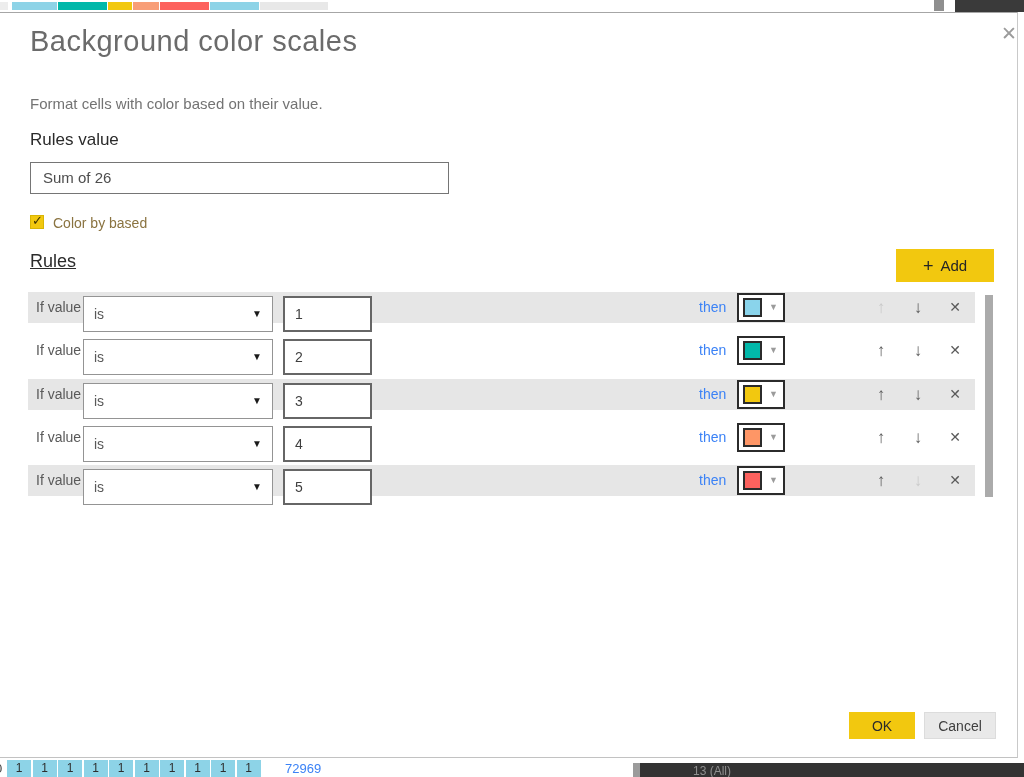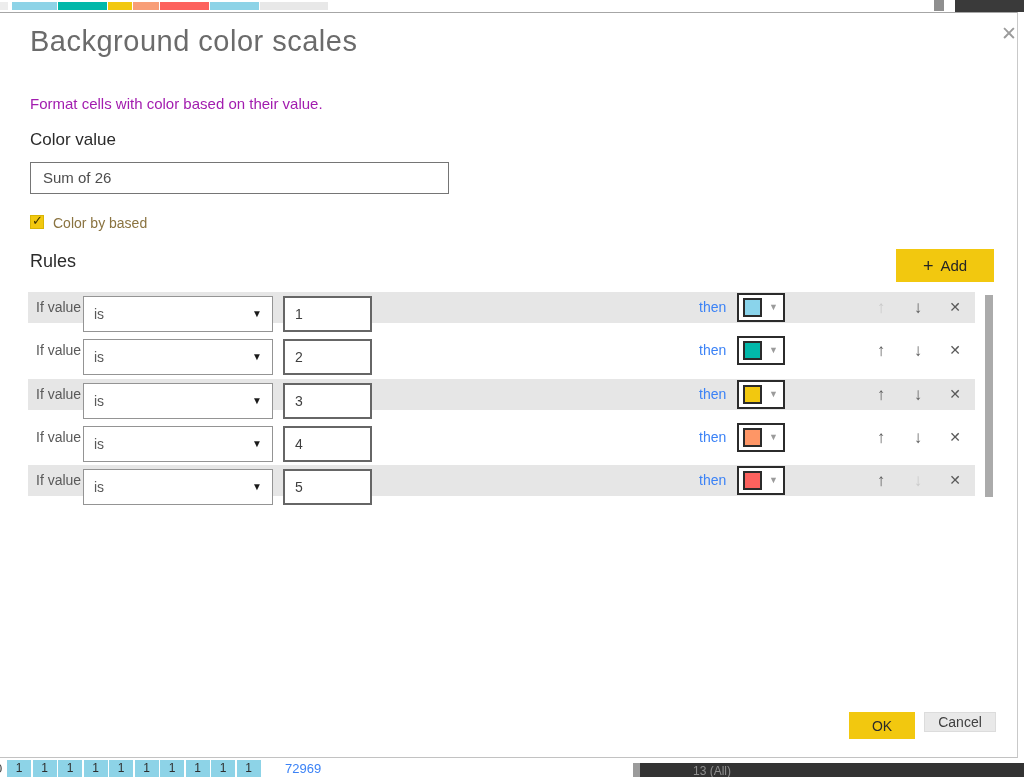--- a/index.html
+++ b/index.html
@@ -13,29 +13,29 @@
   .top-cell { position:absolute; top:0; height:8px; }
   .top-scrollpiece { position:absolute; left:934px; top:0; width:10px; height:11px; background:#8f8f8f; }
   .top-dark { position:absolute; left:955px; top:0; width:69px; height:12px; background:#3a3a3a; }
 
   
   .dialog { position:absolute; left:0; top:12px; width:1018px; height:746px; background:#fff;
             border-top:1px solid #a6a6a6; border-right:1px solid #c9c9c9; border-bottom:1px solid #c2c2c2; }
   .close { position:absolute; left:998px; top:10px; width:22px; height:22px; font-size:19px; font-weight:300;
            color:#9b9b9b; text-align:center; line-height:22px; cursor:pointer; }
   .title { position:absolute; left:30px; top:12px; font-size:29px; font-weight:300; color:#6b6b6b; letter-spacing:.5px; }
-  .subtitle { position:absolute; left:30px; top:82px; font-size:15px; color:#a21caf; }
+  .subtitle { position:absolute; left:30px; top:82px; font-size:15px; color:#737373; }
   .base-label { position:absolute; left:30px; top:117px; font-size:17px; color:#2b2b2b; }
   .base-input { position:absolute; left:30px; top:149px; width:419px; height:32px; border:1px solid #757575;
                 background:#fff; font-size:15px; color:#4d4d4d; line-height:30px; padding-left:12px; }
   .cbrow { position:absolute; left:30px; top:202px; height:16px; cursor:pointer; }
   .cb { position:absolute; left:0; top:0; width:14px; height:14px; background:#F2C80F; border:1px solid #d9b504; }
   .cb .tick { position:absolute; left:1px; top:-3px; font-size:13px; color:#3f3300; }
   .cblabel { position:absolute; left:23px; top:0px; font-size:14px; color:#8a7340; white-space:nowrap; }
-  .rules-h { position:absolute; left:30px; top:238px; font-size:18px; color:#2b2b2b; }
+  .rules-h { position:absolute; left:30px; top:238px; font-size:18px; color:#2b2b2b;text-decoration:underline; }
   .add-btn { position:absolute; left:896px; top:236px; width:98px; height:33px; background:#F2C80F; border:none;
              font-family:Liberation Sans, sans-serif; font-size:15px; color:#252525; cursor:pointer; }
   .add-btn .plus { font-size:18px; font-weight:300; margin-right:7px; position:relative; top:1px; }
 
   
   .rows { position:absolute; left:28px; top:279px; width:947px; height:210px; }
   .row { position:absolute; left:0; width:947px; height:43px; }
   .stripe { position:absolute; left:0; top:0; width:947px; height:31px; background:transparent; }
   .row.odd .stripe { background:#e6e6e6; }
   .ifv { position:absolute; left:8px; top:0; height:31px; line-height:31px; font-size:14px; color:#595959; }
@@ -51,21 +51,21 @@
   .rowicon { position:absolute; top:0; width:24px; height:31px; line-height:31px; text-align:center; color:#595959; cursor:pointer; }
   .rowicon.up { left:841px; font-size:17px; }
   .rowicon.down { left:878px; font-size:17px; }
   .rowicon.del { left:915px; font-size:14px; }
   .rowicon.disabled { color:#c9c9c9; cursor:default; }
 
   .vscroll { position:absolute; left:985px; top:282px; width:8px; height:202px; background:#ababab; }
 
   .ok-btn { position:absolute; left:849px; top:699px; width:66px; height:27px; background:#F2C80F; border:none;
             font-family:inherit; font-size:14px; color:#2b2b2b; cursor:pointer; }
-  .cancel-btn { position:absolute; left:924px; top:699px; width:72px; height:20px; background:#e9e9e9; border:1px solid #dcdcdc;
+  .cancel-btn { position:absolute; left:924px; top:699px; width:72px; height:27px; background:#e9e9e9; border:1px solid #dcdcdc;
             font-family:inherit; font-size:14px; color:#404040; cursor:pointer; }
 
   
   .underlay-bottom { position:absolute; left:0; top:758px; width:1024px; height:19px; background:#fff; }
   .partial { position:absolute; left:-5px; top:3px; font-size:13px; color:#444; }
   .blue-cells { position:absolute; left:7px; top:2px; height:17px; }
   .blue-cell { position:absolute; top:0; width:24px; height:17px; background:#8DD3E7; font-size:12px; color:#2e2e2e;
                text-align:center; line-height:16px; }
   .total { position:absolute; left:285px; top:3px; font-size:13px; color:#3b82f6; }
   .bottom-dark { position:absolute; left:633px; top:5px; width:391px; height:14px; background:#333; }
@@ -90,21 +90,21 @@
       </div>
     <div class="top-scrollpiece"></div>
     <div class="top-dark"></div>
   </div>
 
   <div class="dialog">
     <div class="close">✕</div>
     <div class="title">Background color scales</div>
     <div class="subtitle">Format cells with color based on their value.</div>
 
-    <div class="base-label">Color value</div>
+    <div class="base-label">Rules value</div>
     <div class="base-input">Sum of 26</div>
 
     <div class="cbrow">
       <span class="cb">
         <span class="tick">✓</span>
       </span>
       <span class="cblabel">Color by based</span>
     </div>
 
     <div class="rules-h">Rules</div>

